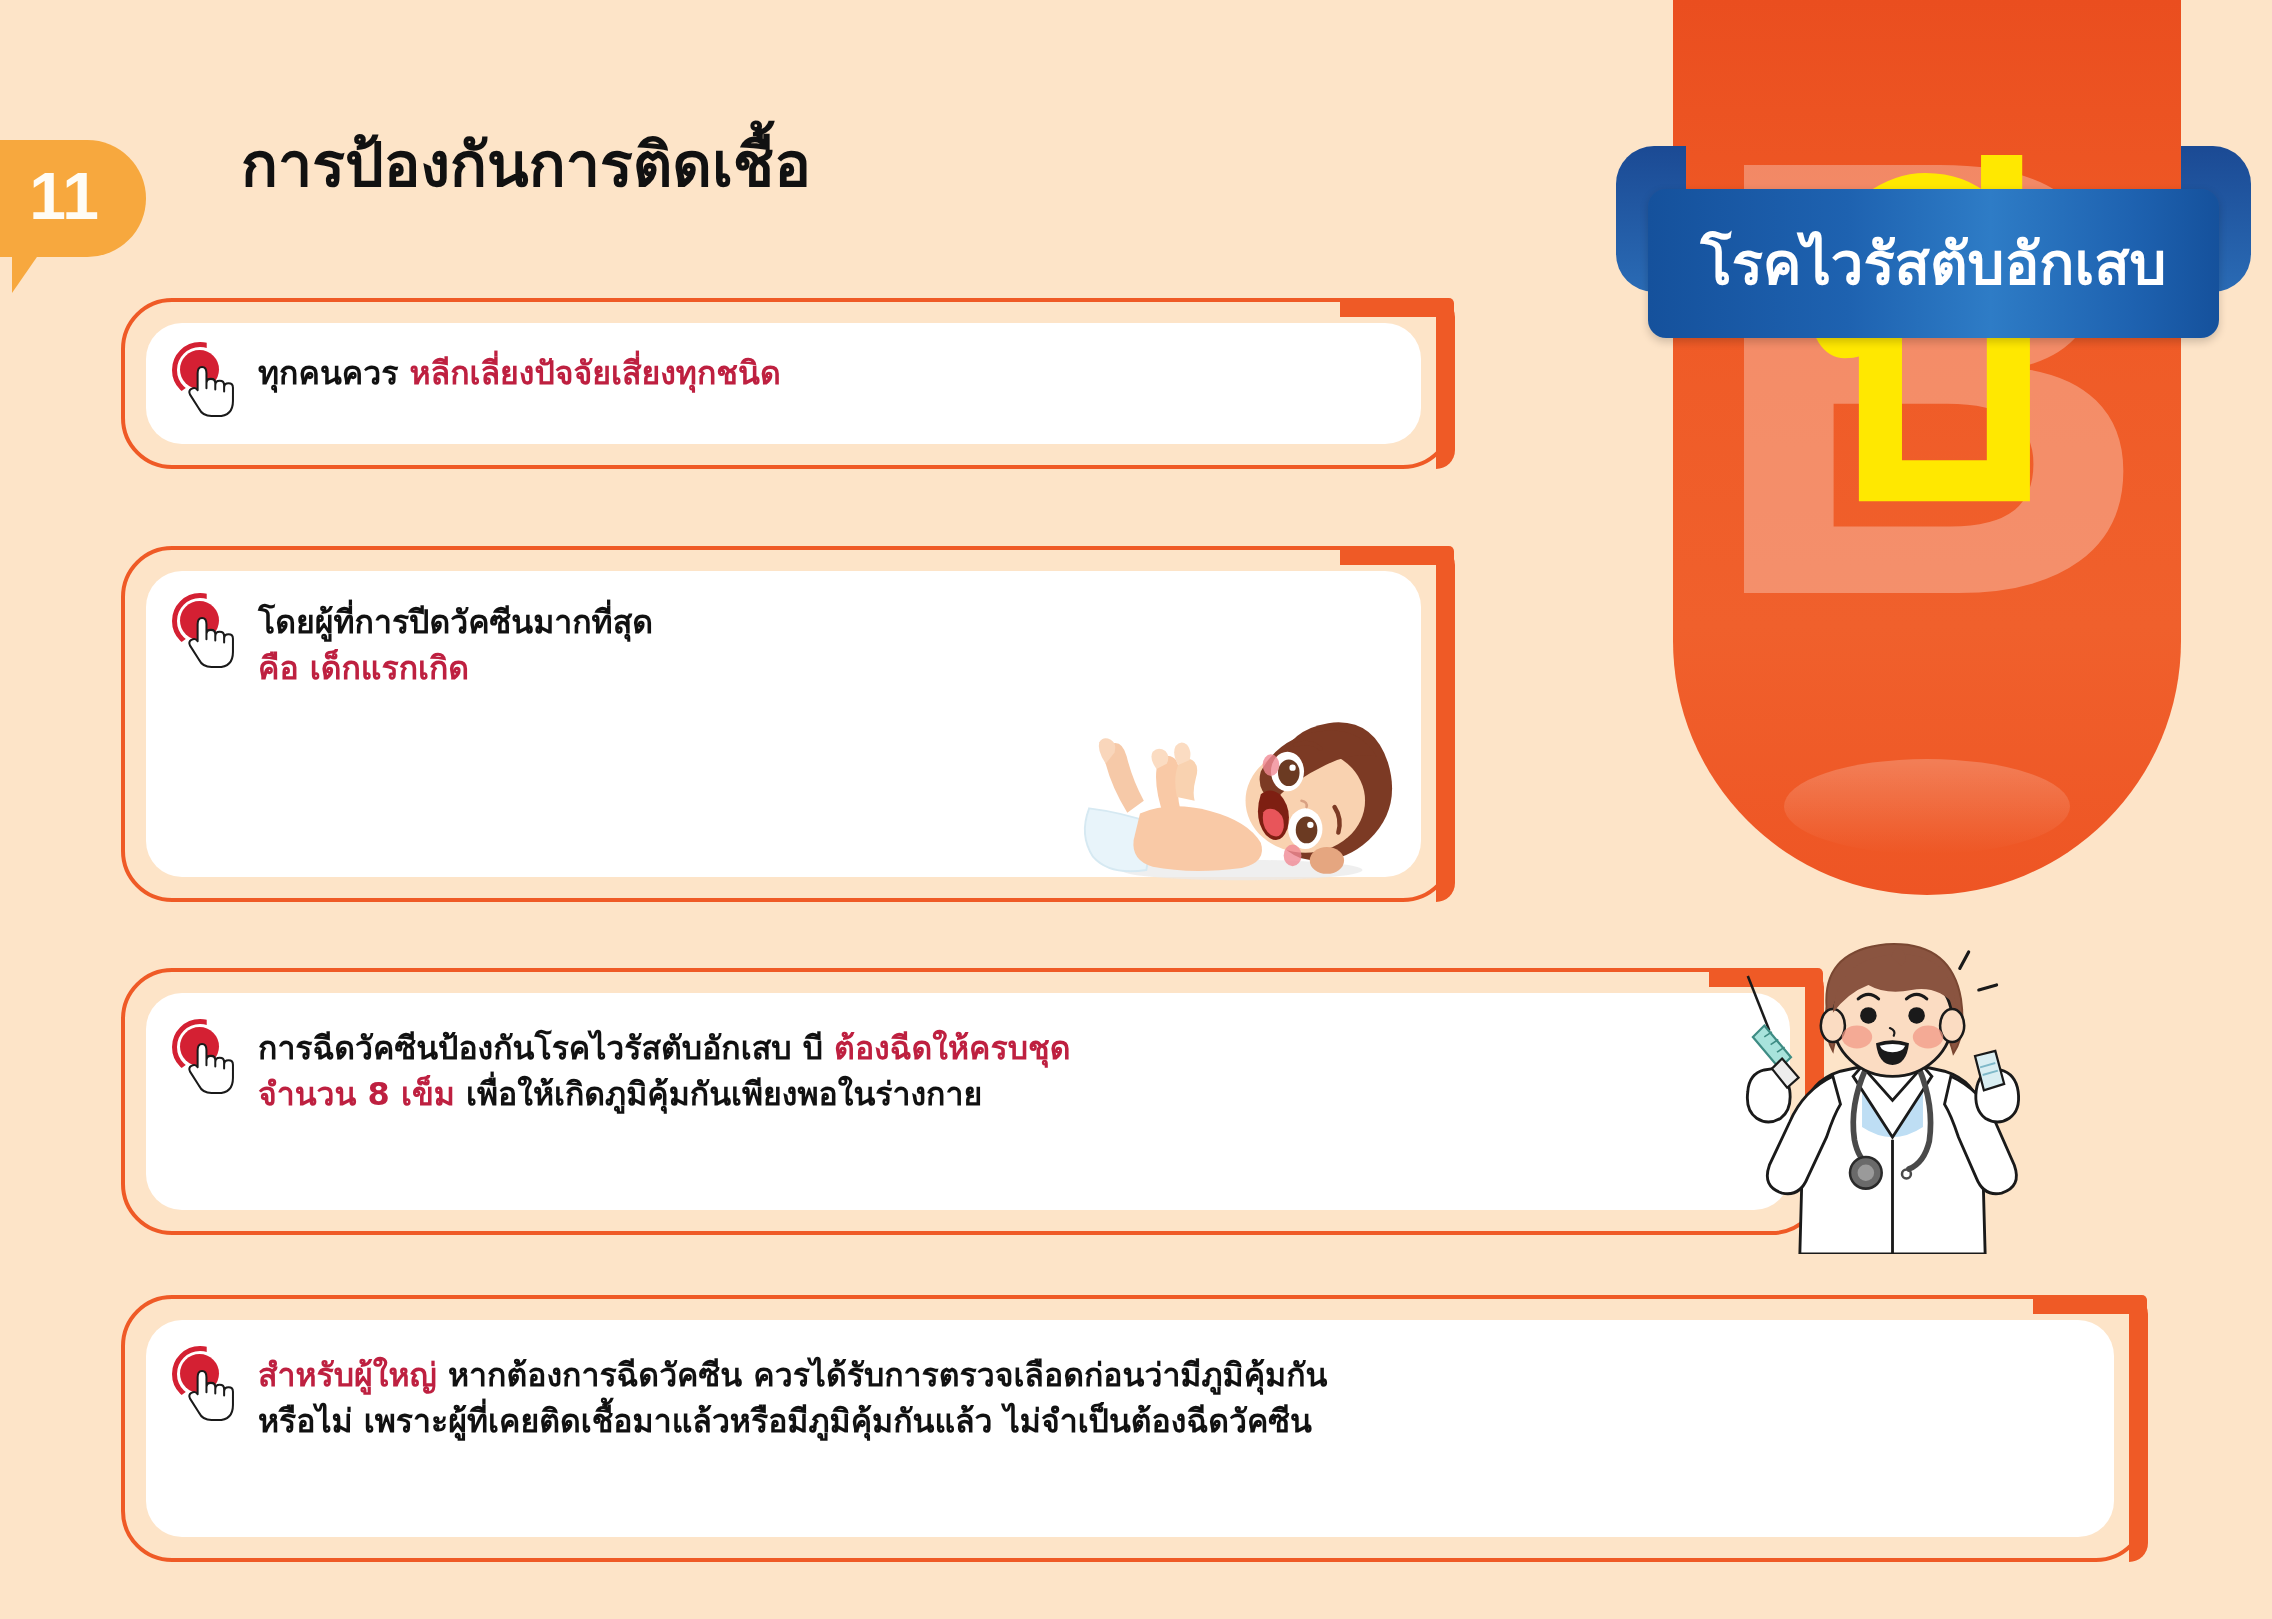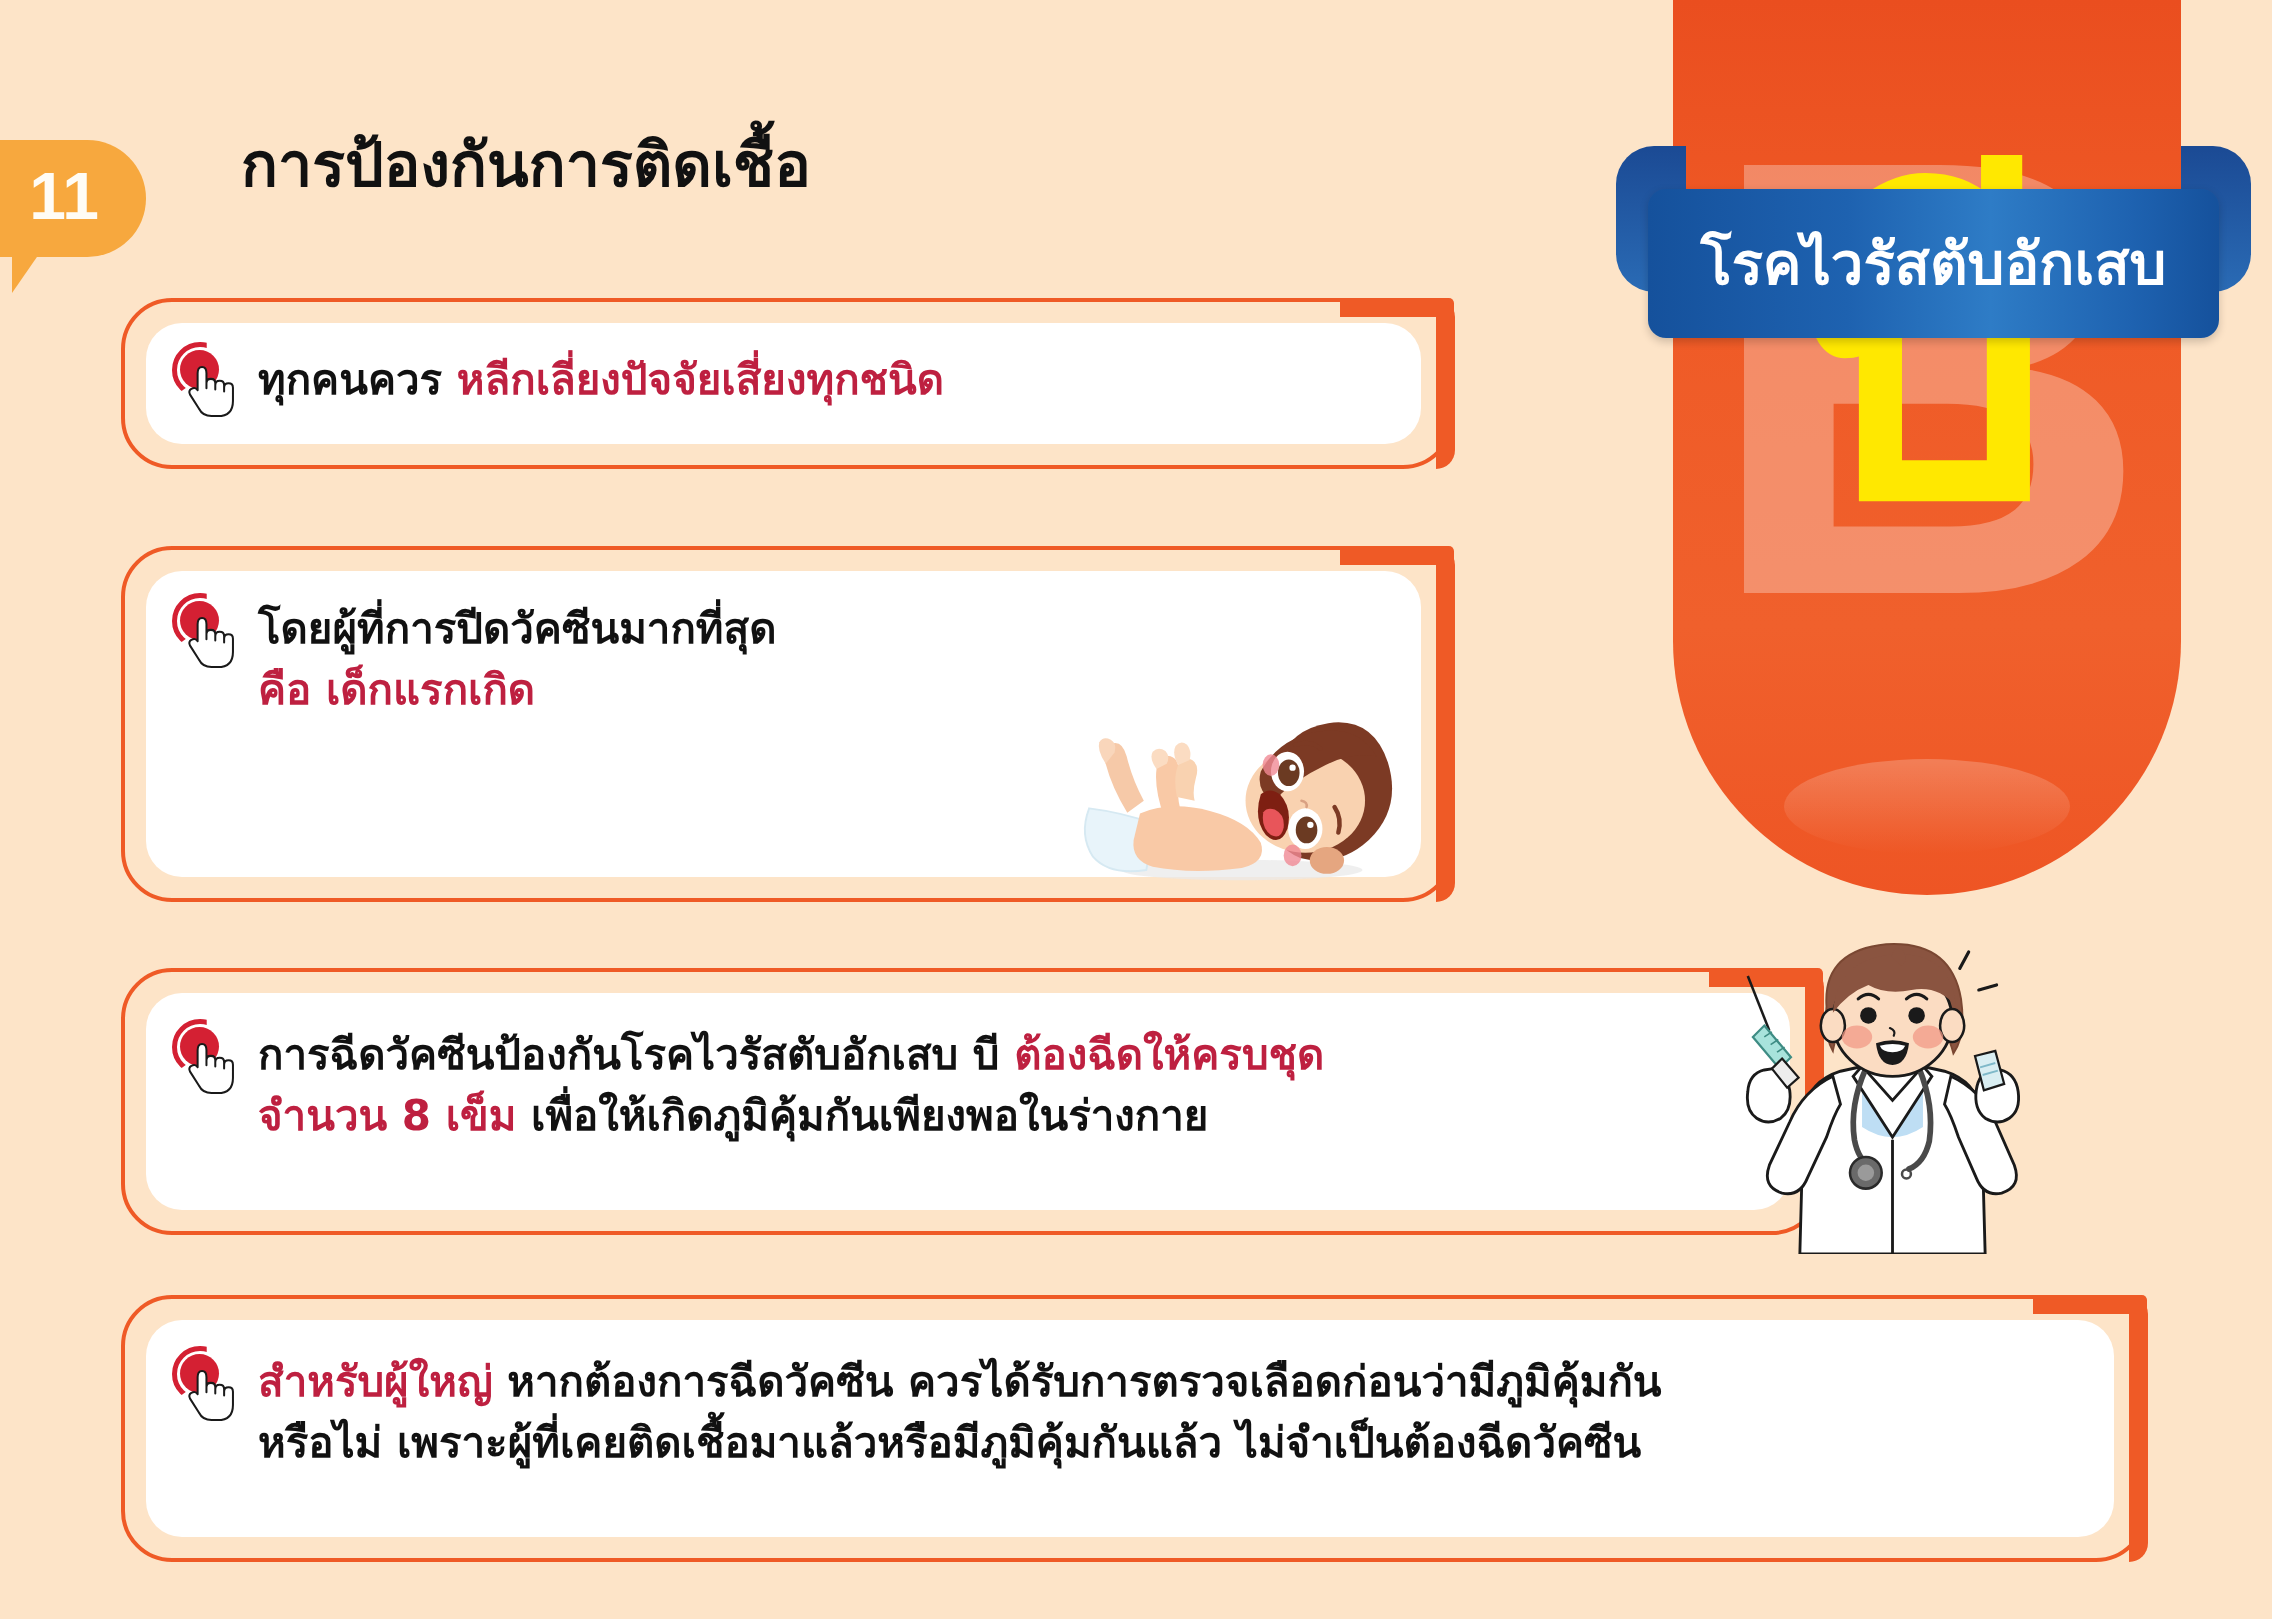--- a/index.html
+++ b/index.html
@@ -203,21 +203,21 @@
     background: #FFFFFF;
     border-radius: 36px;
     overflow: hidden;
   }
   .card-text {
     position: absolute;
     left: 137px;
     font-family: "DejaVu Sans", sans-serif;
     font-weight: bold;
     color: #111111;
-    font-size: 42px;
+    font-size: 32px;
     line-height: 1.45;
     white-space: nowrap;
   }
   .hl { color: #BE2040; }
 
   
   .tap-icon {
     position: absolute;
     width: 70px;
     height: 76px;

